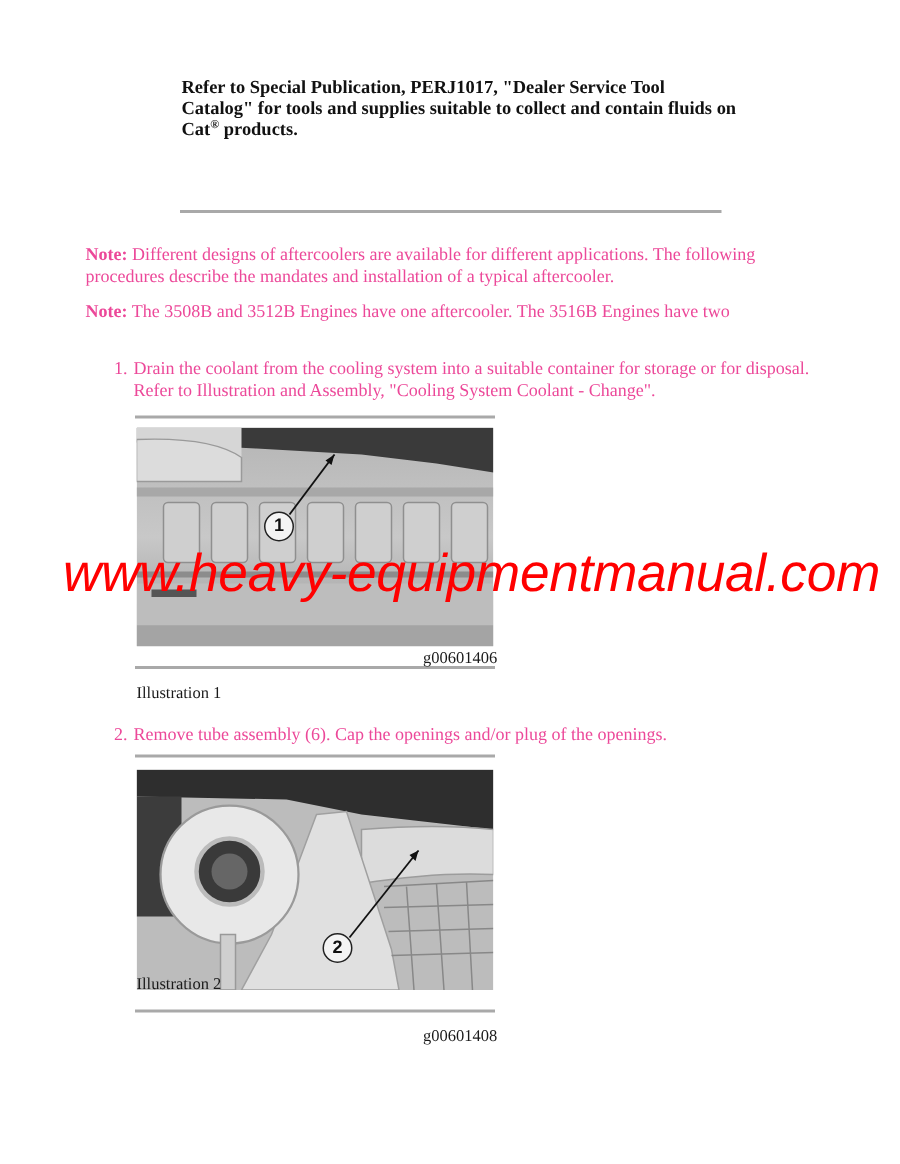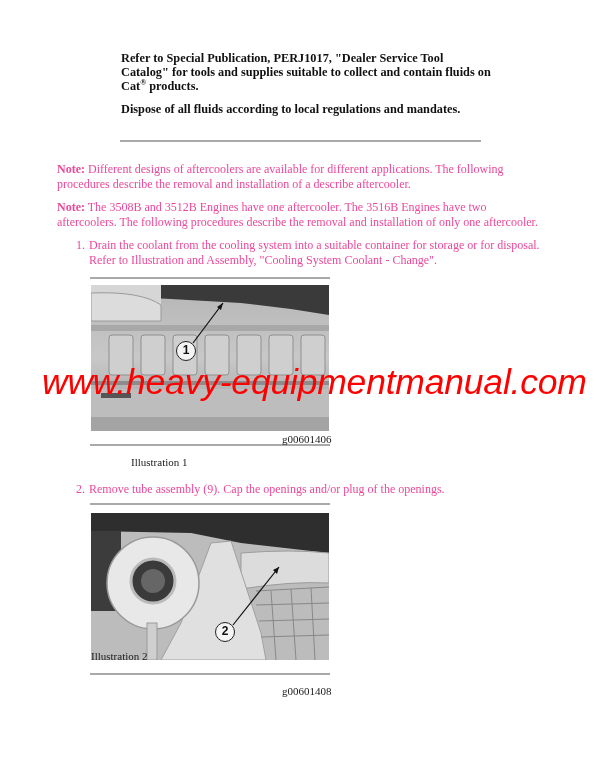--- a/index.html
+++ b/index.html
@@ -25,31 +25,29 @@
 </style>
 </head>
 <body>
 
 <div class="abs warn" style="top:51px;">
   <div>Refer to Special Publication, PERJ1017, "Dealer Service Tool</div>
   <div>Catalog" for tools and supplies suitable to collect and contain fluids on</div>
   <div>
     <span>Cat</span><sup>®</sup><span> products.</span>
   </div>
-  <div style="margin-top:9px;">Dispose of all fluids according to local regulations and mandates.</div>
 </div>
 <div class="abs rule" style="left:120px; top:140px; width:361px;"></div>
 
 <div class="abs body-text note" style="top:162px;">
   <div><b>Note:</b><span> Different designs of aftercoolers are available for different applications. The following</span></div>
-  <div>procedures describe the removal and installation of a describe aftercooler.</div>
+  <div>procedures describe the mandates and installation of a typical aftercooler.</div>
 </div>
 <div class="abs body-text note" style="top:200px;">
   <div><b>Note:</b><span> The 3508B and 3512B Engines have one aftercooler. The 3516B Engines have two</span></div>
-  <div>aftercoolers. The following procedures describe the removal and installation of only one aftercooler.</div>
 </div>
 
 <div class="abs body-text step" style="top:238px;">
   <span class="num">1.</span>
   <span class="txt">Drain the coolant from the cooling system into a suitable container for storage or for disposal.</span>
   <span class="txt">Refer to Illustration and Assembly, "Cooling System Coolant - Change".</span>
 </div>
 
 <div class="abs rule" style="left:90px; top:277px; width:240px;"></div>
 <div class="abs figure" style="left:91px; top:285px; width:238px; height:146px;">
@@ -78,26 +76,26 @@
     <rect x="0" y="96" width="238" height="4" fill="#8c8c8c"></rect>
     <rect x="0" y="104" width="238" height="28" fill="#bdbdbd"></rect>
     <rect x="10" y="108" width="30" height="5" fill="#555"></rect>
     <rect x="0" y="132" width="238" height="14" fill="#a4a4a4"></rect>
     <line x1="102" y1="58" x2="132" y2="18" stroke="#111" stroke-width="1.2"></line>
     <polygon points="132,18 126,22 130,25" fill="#111"></polygon>
   </svg>
   <div class="callout-label" style="left:85px; top:56px;">1</div>
 </div>
 <div class="abs rule" style="left:90px; top:444px; width:240px;"></div>
-<div class="abs caption" style="left:91px; top:456px;margin-left:40px;">Illustration 1</div>
+<div class="abs caption" style="left:91px; top:456px;">Illustration 1</div>
 <div class="abs caption" style="left:282px; top:433px; width:48px; text-align:right;">g00601406</div>
 
 <div class="abs body-text step" style="top:482px;">
   <span class="num">2.</span>
-  <span class="txt">Remove tube assembly (9). Cap the openings and/or plug of the openings.</span>
+  <span class="txt">Remove tube assembly (6). Cap the openings and/or plug of the openings.</span>
 </div>
 
 <div class="abs rule" style="left:90px; top:503px; width:240px;"></div>
 <div class="abs figure" style="left:91px; top:513px; width:238px; height:147px;">
   <svg width="238" height="147" viewBox="0 0 238 147">
     <rect width="238" height="147" fill="#bcbcbc"></rect>
     <polygon points="0,0 238,0 238,40 150,30 100,20 0,18" fill="#2e2e2e"></polygon>
     <rect x="0" y="18" width="30" height="80" fill="#3c3c3c"></rect>
     <path d="M150,40 Q200,36 238,40 L238,70 Q200,68 150,76 Z" fill="#dcdcdc" stroke="#9c9c9c"></path>
     <polygon points="120,30 140,28 170,120 175,147 70,147 90,110" fill="#e0e0e0" stroke="#a0a0a0"></polygon>

